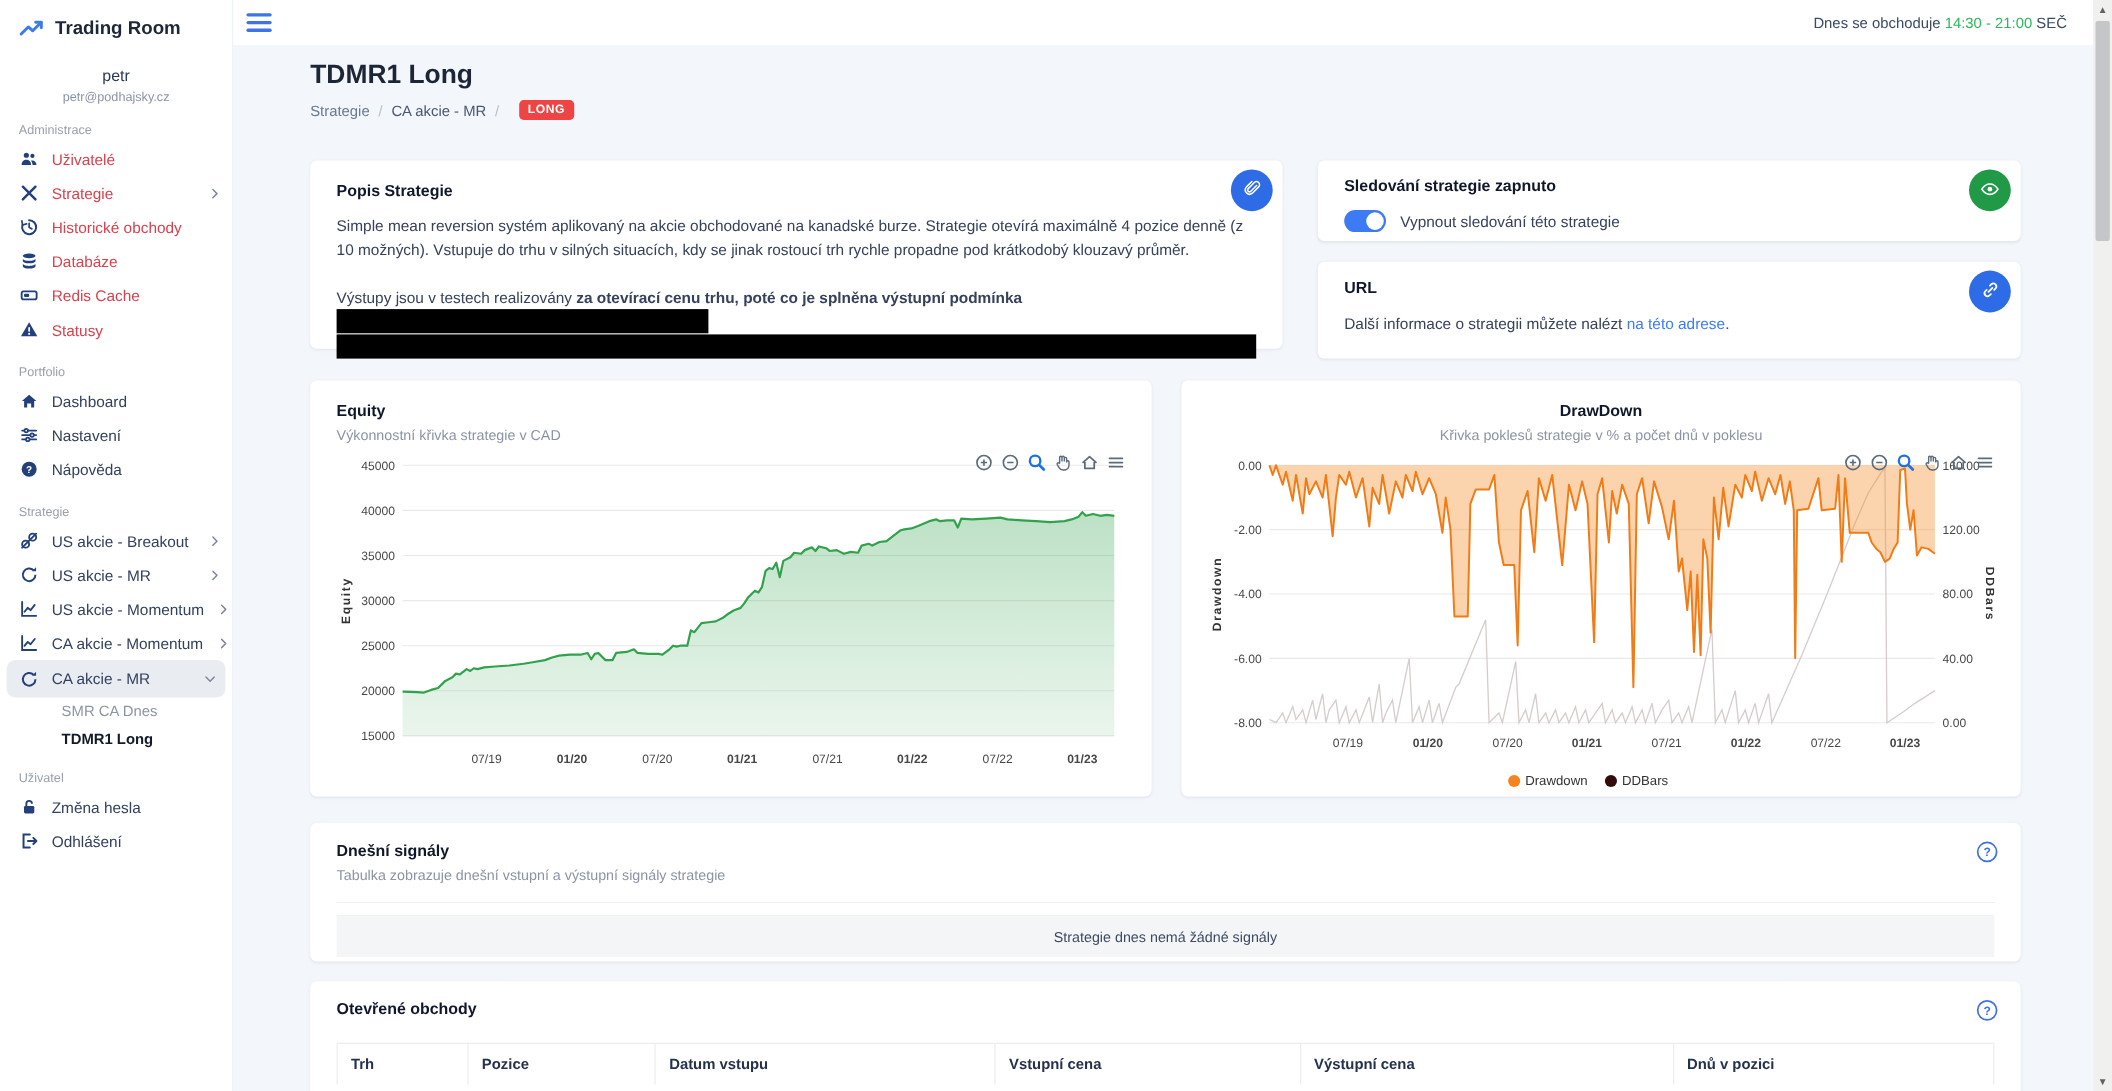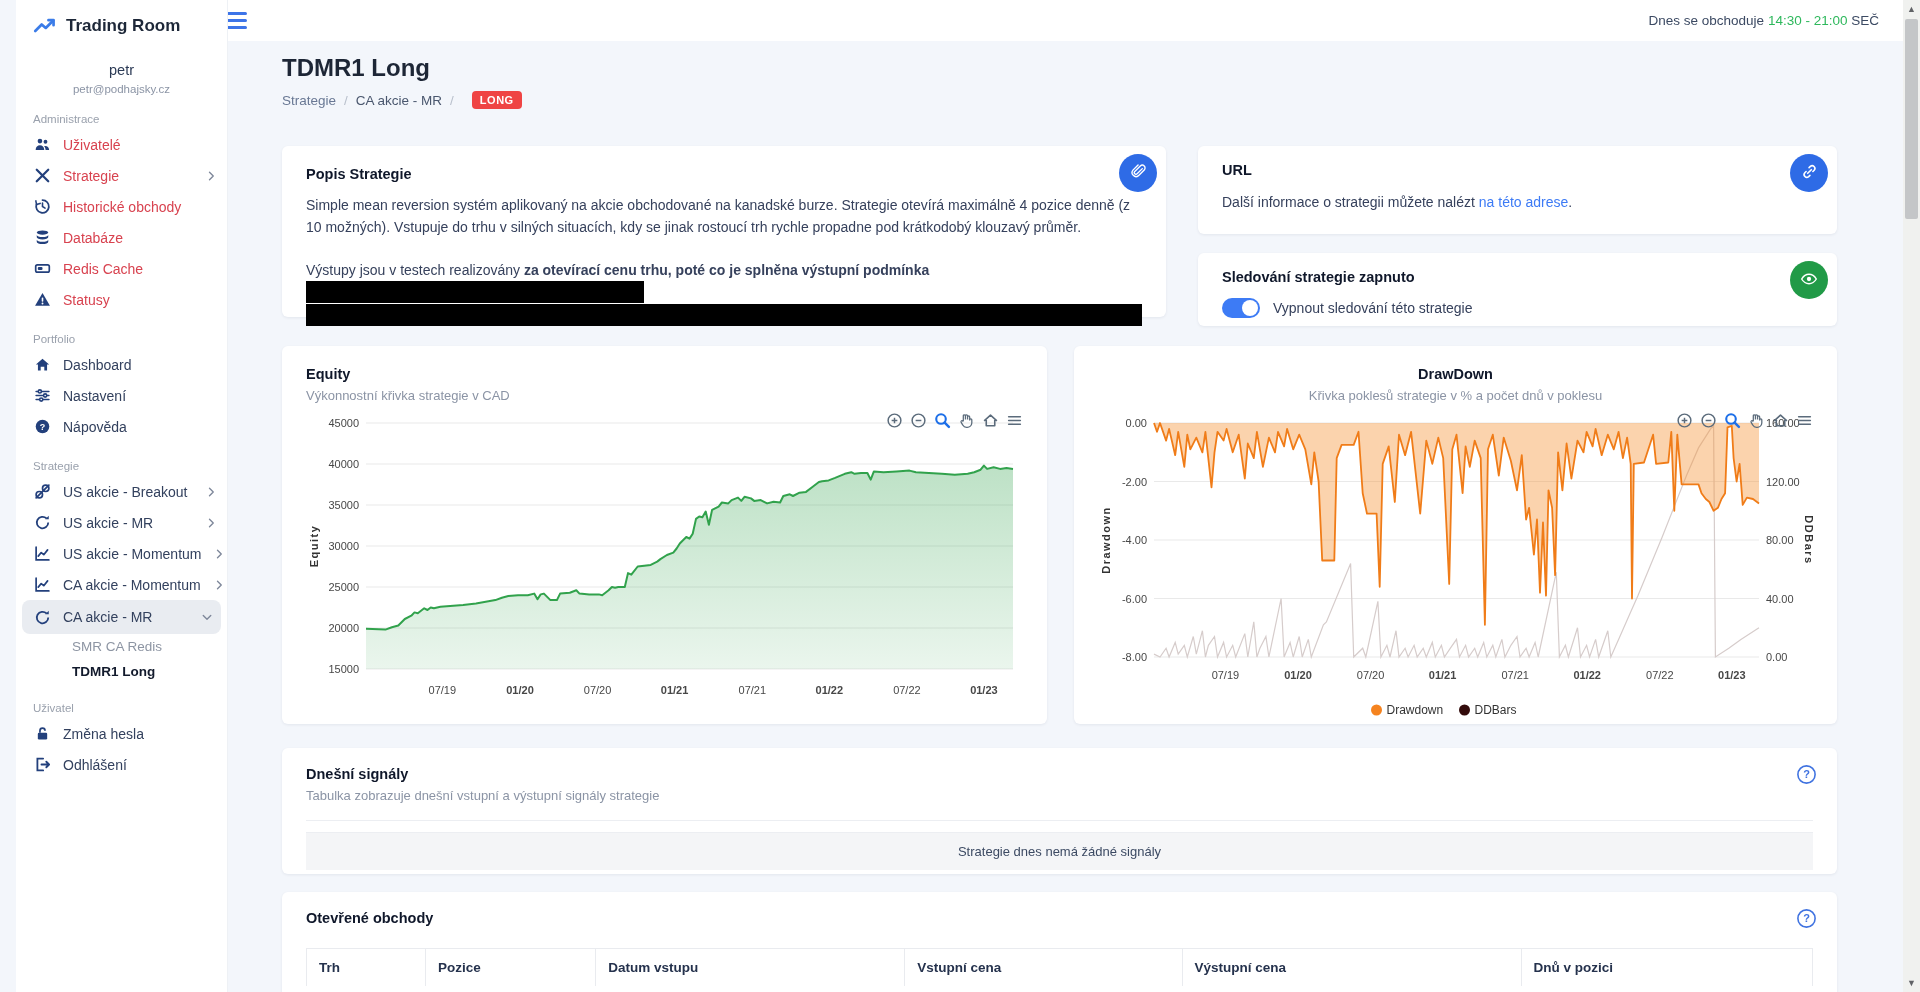--- a/index.html
+++ b/index.html
@@ -1,18 +1,18 @@
 <!DOCTYPE html>
 <html><head>
 <meta charset="utf-8">
 <style>
   html,body{margin:0;padding:0;}
   body{width:1920px;height:992px;overflow:hidden;background:#f3f6fb;font-family:"Liberation Sans",sans-serif;color:#33415e;position:relative;}
   
-  .sidebar{position:absolute;left:16px;top:0;width:211px;height:992px;background:#fff;border-right:1px solid #eef1f5;z-index:5;}
+  .sidebar{position:absolute;left:0;top:0;width:211px;height:992px;background:#fff;border-right:1px solid #eef1f5;z-index:5;}
   .logo-row{display:flex;align-items:center;gap:9px;padding:14px 0 0 17px;}
   .logo-txt{font-size:17px;font-weight:600;color:#1d2738;}
   .user-block{text-align:center;margin-top:24px;}
   .user-name{font-size:14.5px;color:#2b3a55;}
   .user-email{font-size:11.5px;color:#8b94a5;margin-top:5px;}
   .nsec{font-size:11.5px;color:#9aa1ad;padding:18px 0 4px 17px;}
   .nitem{display:flex;align-items:center;gap:12px;height:31px;padding:0 10px 0 17px;cursor:pointer;position:relative;}
   .nitem .nico{width:18px;height:18px;flex:0 0 18px;color:#23407c;display:flex;align-items:center;justify-content:center;}
   .nitem .nlbl{font-size:14px;color:#33415e;white-space:nowrap;}
   .nitem.red .nlbl{color:#d8424f;}
@@ -266,21 +266,21 @@
           <path d="M13.9 1.6v3.4h-3.4z" fill="currentColor"></path>
         </svg>
       </span>
     <span class="nlbl">CA akcie - MR</span>
     <span class="nchev">
         <svg width="12" height="12" viewBox="0 0 16 16">
           <path d="M3 6l5 5 5-5" fill="none" stroke="currentColor" stroke-width="1.8" stroke-linecap="round" stroke-linejoin="round"></path>
         </svg>
       </span>
   </div>
-  <div class="subitem">SMR CA Redis</div>
+  <div class="subitem">SMR CA Dnes</div>
   <div class="subitem current">TDMR1 Long</div>
 
   <div class="nsec">Uživatel</div>
 
   <div class="nitem">
     <span class="nico">
         <svg width="17" height="17" viewBox="0 0 16 16">
           <rect x="3.6" y="7.2" width="8.8" height="6.4" rx="1.2" fill="currentColor"></rect>
           <path d="M5.6 7.2V5.3a2.4 2.4 0 0 1 4.8 0" fill="none" stroke="currentColor" stroke-width="1.6"></path>
         </svg>
@@ -337,47 +337,47 @@
       </button>
       <div class="popis-text">Simple mean reversion systém aplikovaný na akcie obchodované na kanadské burze. Strategie otevírá maximálně 4 pozice denně (z 10 možných). Vstupuje do trhu v silných situacích, kdy se jinak rostoucí trh rychle propadne pod krátkodobý klouzavý průměr.</div>
       <div class="popis-p2">
         <span>Výstupy jsou v testech realizovány </span><strong>za otevírací cenu trhu, poté co je splněna výstupní podmínka</strong>
         <span class="redact-inline"></span>
       </div>
       <div class="redact-block"></div>
     </div>
 
     <div class="rightcol">
-      <div class="card card-url">
-        <div class="card-title">URL</div>
-        <button class="round-btn btn-blue">
-          <span><svg width="17" height="17" viewBox="0 0 16 16" stroke="#fff" stroke-width="1.5" fill="none" stroke-linecap="round">
-                <path d="M6.3 9.7l3.4-3.4"></path>
-                <path d="M7.6 4.4l1.2-1.2a2.55 2.55 0 0 1 3.6 3.6l-1.2 1.2"></path>
-                <path d="M8.4 11.6l-1.2 1.2a2.55 2.55 0 0 1-3.6-3.6l1.2-1.2"></path>
-              </svg></span>
-        </button>
-        <div class="url-text">
-          <span>Další informace o strategii můžete nalézt </span><span class="url-link">na této adrese</span><span>.</span>
-        </div>
-      </div>
-
       <div class="card card-sled">
         <div class="card-title">Sledování strategie zapnuto</div>
         <button class="round-btn btn-green">
           <span><svg width="18" height="18" viewBox="0 0 16 16">
                 <path d="M1.5 8s2.5-4.2 6.5-4.2S14.5 8 14.5 8 12 12.2 8 12.2 1.5 8 1.5 8z" fill="none" stroke="#fff" stroke-width="1.3"></path>
                 <circle cx="8" cy="8" r="1.9" fill="#fff"></circle>
               </svg></span>
         </button>
         <div class="toggle-row">
           <div class="switch">
               <div class="knob"></div>
             </div>
           <div class="toggle-lbl">Vypnout sledování této strategie</div>
+        </div>
+      </div>
+
+      <div class="card card-url">
+        <div class="card-title">URL</div>
+        <button class="round-btn btn-blue">
+          <span><svg width="17" height="17" viewBox="0 0 16 16" stroke="#fff" stroke-width="1.5" fill="none" stroke-linecap="round">
+                <path d="M6.3 9.7l3.4-3.4"></path>
+                <path d="M7.6 4.4l1.2-1.2a2.55 2.55 0 0 1 3.6 3.6l-1.2 1.2"></path>
+                <path d="M8.4 11.6l-1.2 1.2a2.55 2.55 0 0 1-3.6-3.6l1.2-1.2"></path>
+              </svg></span>
+        </button>
+        <div class="url-text">
+          <span>Další informace o strategii můžete nalézt </span><span class="url-link">na této adrese</span><span>.</span>
         </div>
       </div>
     </div>
   </div>
 
   <div class="row2">
     <div class="card card-eq">
       <div class="card-title">Equity</div>
       <div class="card-sub">Výkonnostní křivka strategie v CAD</div>
       <div class="plot-toolbar">

